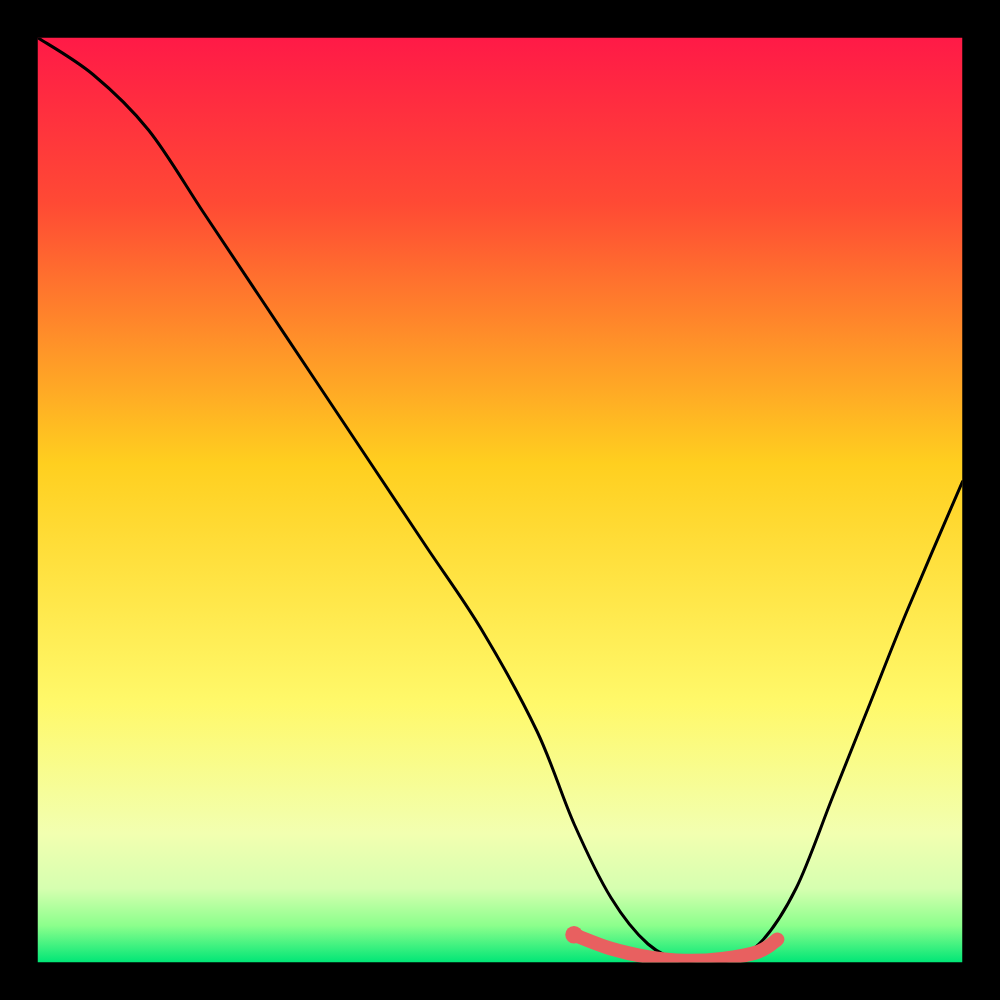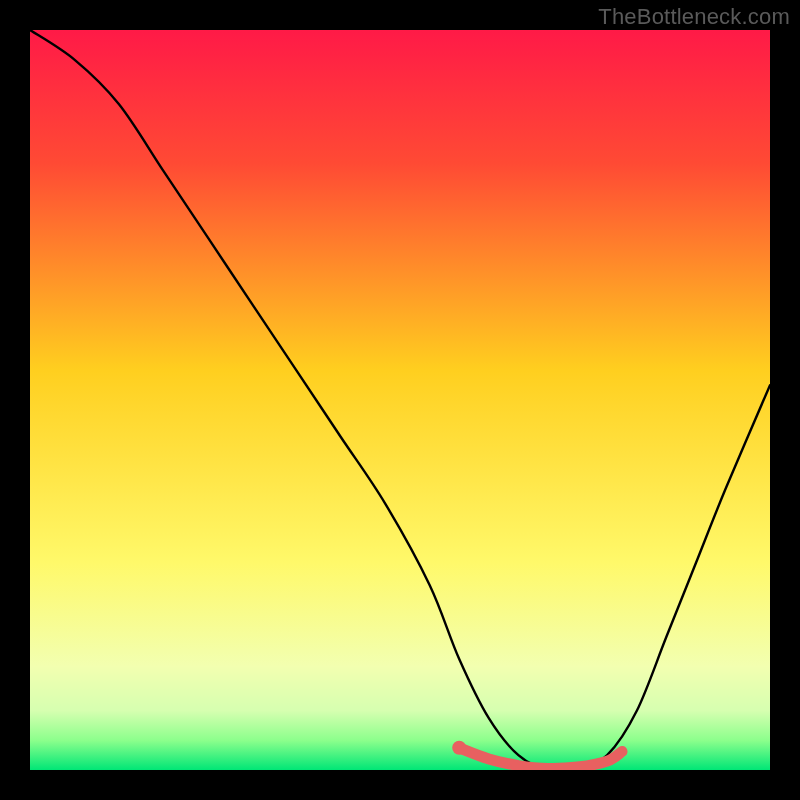--- a/index.html
+++ b/index.html
@@ -36,21 +36,20 @@
   .plot svg {
     display: block;
     width: 740px;
     height: 740px;
   }
 </style>
 </head>
 <body>
 
 <div class="frame">
-  <div class="watermark">TheBottleneck.com</div>
 
   <div class="plot">
     <svg viewBox="0 0 740 740" preserveAspectRatio="none">
       <defs>
         <linearGradient id="bg-grad" x1="0" y1="0" x2="0" y2="1">
           <stop id="g0" offset="0%" stop-color="#ff1a47"></stop>
           <stop id="g1" offset="18%" stop-color="#ff4a34"></stop>
           <stop id="g2" offset="46%" stop-color="#ffcf1f"></stop>
           <stop id="g3" offset="72%" stop-color="#fff96a"></stop>
           <stop id="g4" offset="86%" stop-color="#f2ffb0"></stop>

